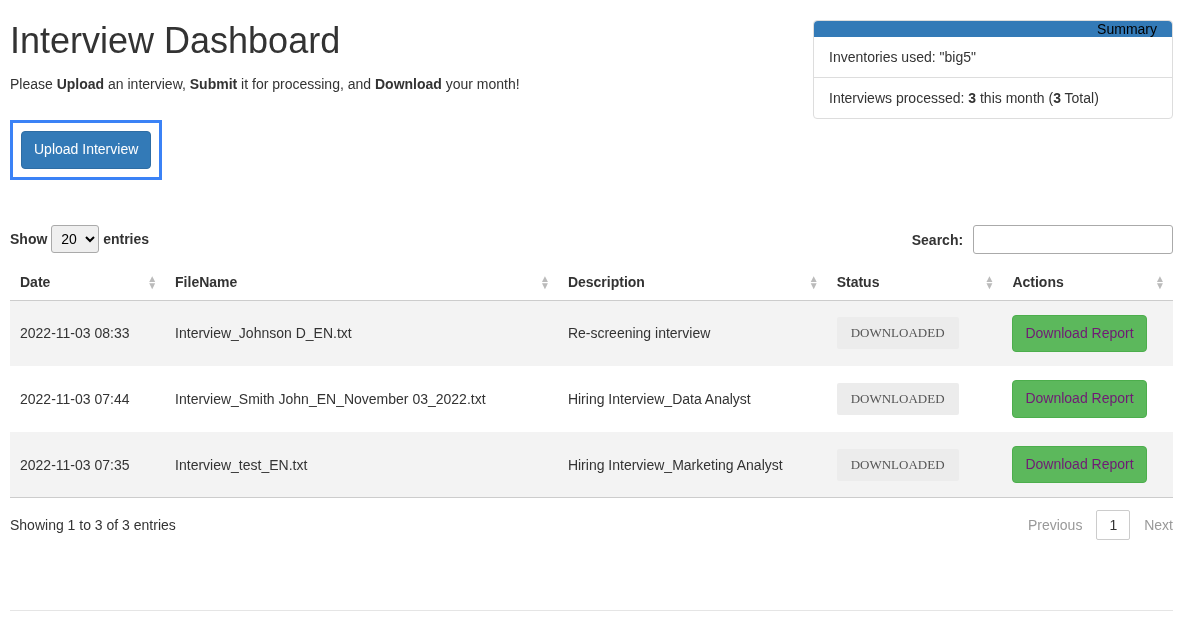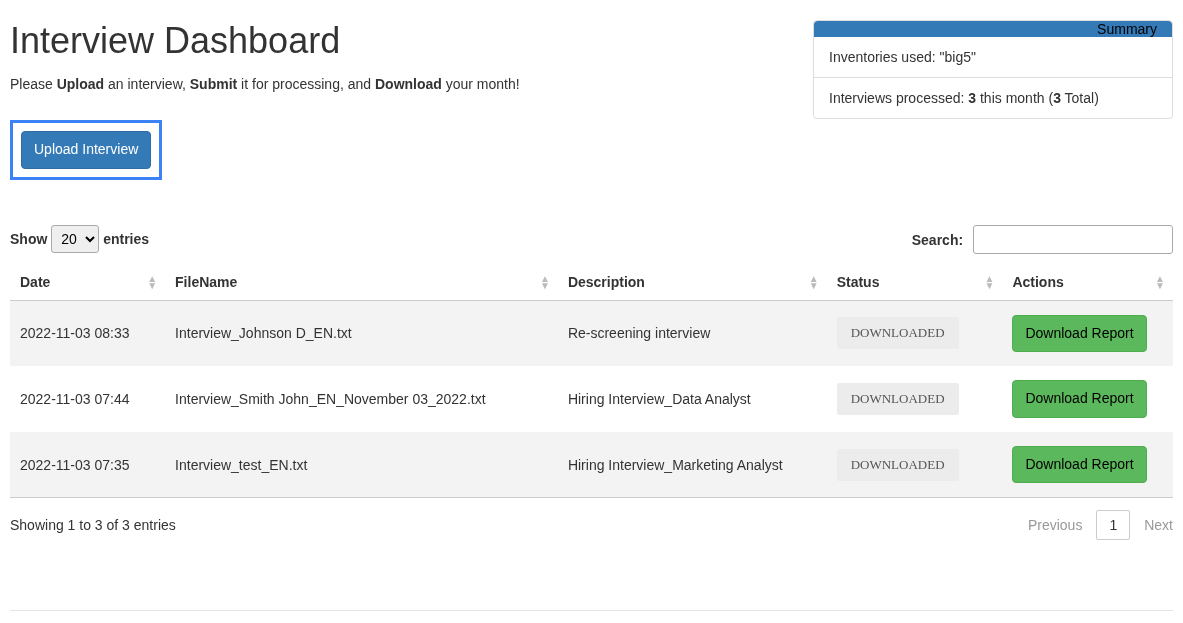--- a/index.html
+++ b/index.html
@@ -44,21 +44,21 @@
     text-align: center;
   }
   .btn-primary {
     background: #337ab7;
     border-color: #2e6da4;
     color: #fff;
   }
   .btn-success {
     background: #5cb85c;
     border-color: #4cae4c;
-    color: #000000;
+    color: #701a75;
   }
   .panel {
     border: 1px solid #ddd;
     border-radius: 4px;
   }
   .panel-heading {
     background: #337ab7;
     color: #000000;
     padding: 0 15px;
     font-size: 14px;

